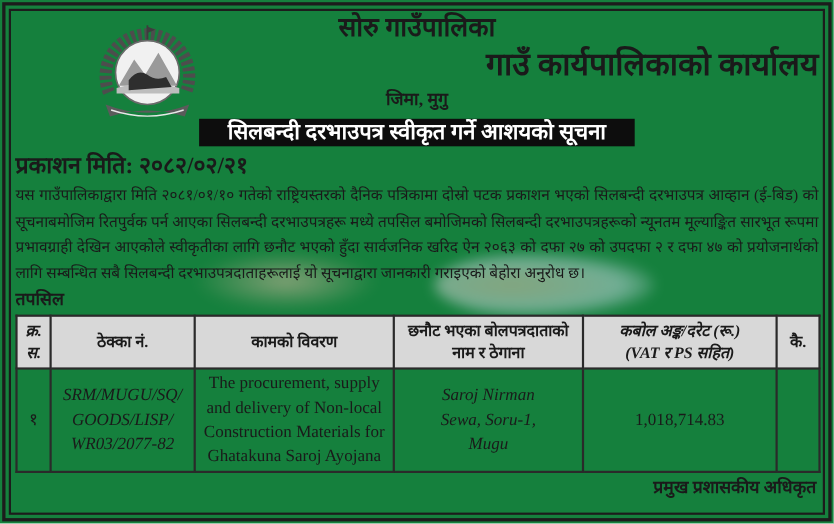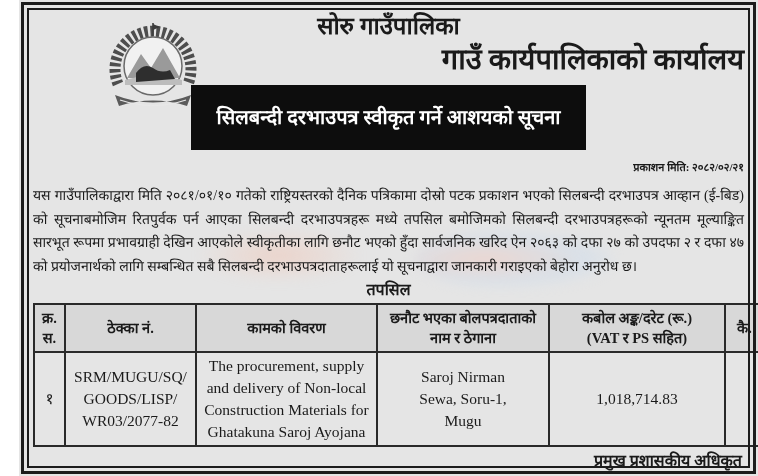--- a/index.html
+++ b/index.html
@@ -4,21 +4,21 @@
 <style>
   * { margin:0; padding:0; box-sizing:border-box; }
   html,body { background:#ffffff; }
   body {
     width:758px; height:476px;
     font-family:"Liberation Serif", serif;
     color:#1a1a1a;
     position:relative;
     overflow:hidden;
   }
-  .sheet { position:absolute; inset:0; background:#e5e5e5; overflow:hidden;margin-left:19px; }
+  .sheet { position:absolute; inset:0; background:#15803d; overflow:hidden; }
   .frame-outer { position:absolute; left:2px; top:2px; right:2px; bottom:2px; border:3px solid #1c1c1c; pointer-events:none; z-index:5; }
   .frame-inner { position:absolute; left:8px; top:8px; right:8px; bottom:8px; border:2px solid #1c1c1c; pointer-events:none; z-index:5; }
 
   
   .watermark { position:absolute; left:175px; top:208px; width:430px; height:90px; z-index:0; filter:blur(6px); opacity:.5; }
   .wm-blob1 { position:absolute; left:0; top:20px; width:170px; height:55px; border-radius:50%;
     background:radial-gradient(ellipse at center, #f2c2b0 0%, rgba(242,194,176,0) 70%); }
   .wm-blob2 { position:absolute; left:220px; top:22px; width:200px; height:58px; border-radius:50%;
     background:radial-gradient(ellipse at 35% 50%, #f3c9bc 0%, #cddcec 55%, rgba(205,220,236,0) 78%); }
 
@@ -27,33 +27,33 @@
   .logo-wrap { position:absolute; left:64px; top:8px; width:112px; height:100px; }
   .logo-wrap svg { width:100%; height:100%; }
 
   .titles { text-align:center; }
   .t1 { font-size:24px; font-weight:700; line-height:29px; }
   .t2 { font-size:29px; font-weight:700; line-height:37px;text-align:right; }
   .t3 { font-size:16px; font-weight:700; line-height:21px; margin-top:2px; }
   .t4 { font-size:16px; font-weight:700; line-height:21px; }
 
   .banner-row { display:flex; justify-content:center; margin-top:7px; }
-  .banner { background:#0d0d0d; color:#ffffff; font-weight:700; font-size:20px; line-height:25px; padding:20px 26px; }
+  .banner { background:#0d0d0d; color:#ffffff; font-weight:700; font-size:20px; line-height:25px; padding:0 26px; }
 
-  .pub-date { text-align:right; font-weight:700; font-size:11px; line-height:20px; margin-top:7px; }
+  .pub-date { text-align:left; font-weight:700; font-size:21px; line-height:20px; margin-top:7px; }
 
   .body-text { margin-top:7px; font-size:14px; line-height:23.5px; text-align:justify; }
 
-  .tapasil { text-align:center; font-weight:700; font-size:16px; line-height:21px; margin-top:1px; }
+  .tapasil { font-weight:700; font-size:16px; line-height:21px; margin-top:1px; }
 
   table { width:730px; border-collapse:collapse; table-layout:fixed; margin-top:3px; }
   th, td { border:2px solid #2a2a2a; text-align:center; vertical-align:middle; padding:2px 4px; }
   th { background:#d8d8d8; font-size:14.5px; font-weight:700; line-height:20px; height:48px; }
   td { height:88px; font-size:15.5px; line-height:22px; }
-  .pre { white-space:pre-line; }
+  .pre { white-space:pre-line;font-style:italic; }
 
   .signature { text-align:right; font-weight:700; font-size:16px; line-height:20px; margin-top:4px; padding-right:2px; }
 </style>
 </head>
 <body>
 
 <div class="sheet">
   <div class="watermark">
     <div class="wm-blob1"></div>
     <div class="wm-blob2"></div>
@@ -74,20 +74,21 @@
         <line x1="55" y1="3" x2="55" y2="16" stroke="#3d3d3d" stroke-width="1.6"></line>
         <path d="M55 4 l7 3 l-7 3 Z" fill="#3d3d3d"></path>
         <path d="M17 75 q38 15 76 0 l-4 11 q-34 -11 -68 0 Z" fill="#5b5b5b"></path>
         <path d="M22 80 q33 11 66 0" fill="none" stroke="#e8e8e8" stroke-width="1.2"></path>
       </svg>
     </div>
 
     <div class="titles">
       <div class="t1">सोरु गाउँपालिका</div>
       <div class="t2">गाउँ कार्यपालिकाको कार्यालय</div>
+      <div class="t3">जिमा, मुगु</div>
     </div>
 
     <div class="banner-row">
       <div class="banner">सिलबन्दी दरभाउपत्र स्वीकृत गर्ने आशयको सूचना</div>
     </div>
 
     <div class="pub-date">प्रकाशन मिति: २०८२/०२/२१</div>
 
     <div class="body-text">यस गाउँपालिकाद्वारा मिति २०८१/०१/१० गतेको राष्ट्रियस्तरको दैनिक पत्रिकामा दोस्रो पटक प्रकाशन भएको सिलबन्दी दरभाउपत्र आव्हान (ई-बिड) को सूचनाबमोजिम रितपुर्वक पर्न आएका सिलबन्दी दरभाउपत्रहरू मध्ये तपसिल बमोजिमको सिलबन्दी दरभाउपत्रहरूको न्यूनतम मूल्याङ्कित सारभूत रूपमा प्रभावग्राही देखिन आएकोले स्वीकृतीका लागि छनौट भएको हुँदा सार्वजनिक खरिद ऐन २०६३ को दफा २७ को उपदफा २ र दफा ४७ को प्रयोजनार्थको लागि सम्बन्धित सबै सिलबन्दी दरभाउपत्रदाताहरूलाई यो सूचनाद्वारा जानकारी गराइएको बेहोरा अनुरोध छ।</div>
 

